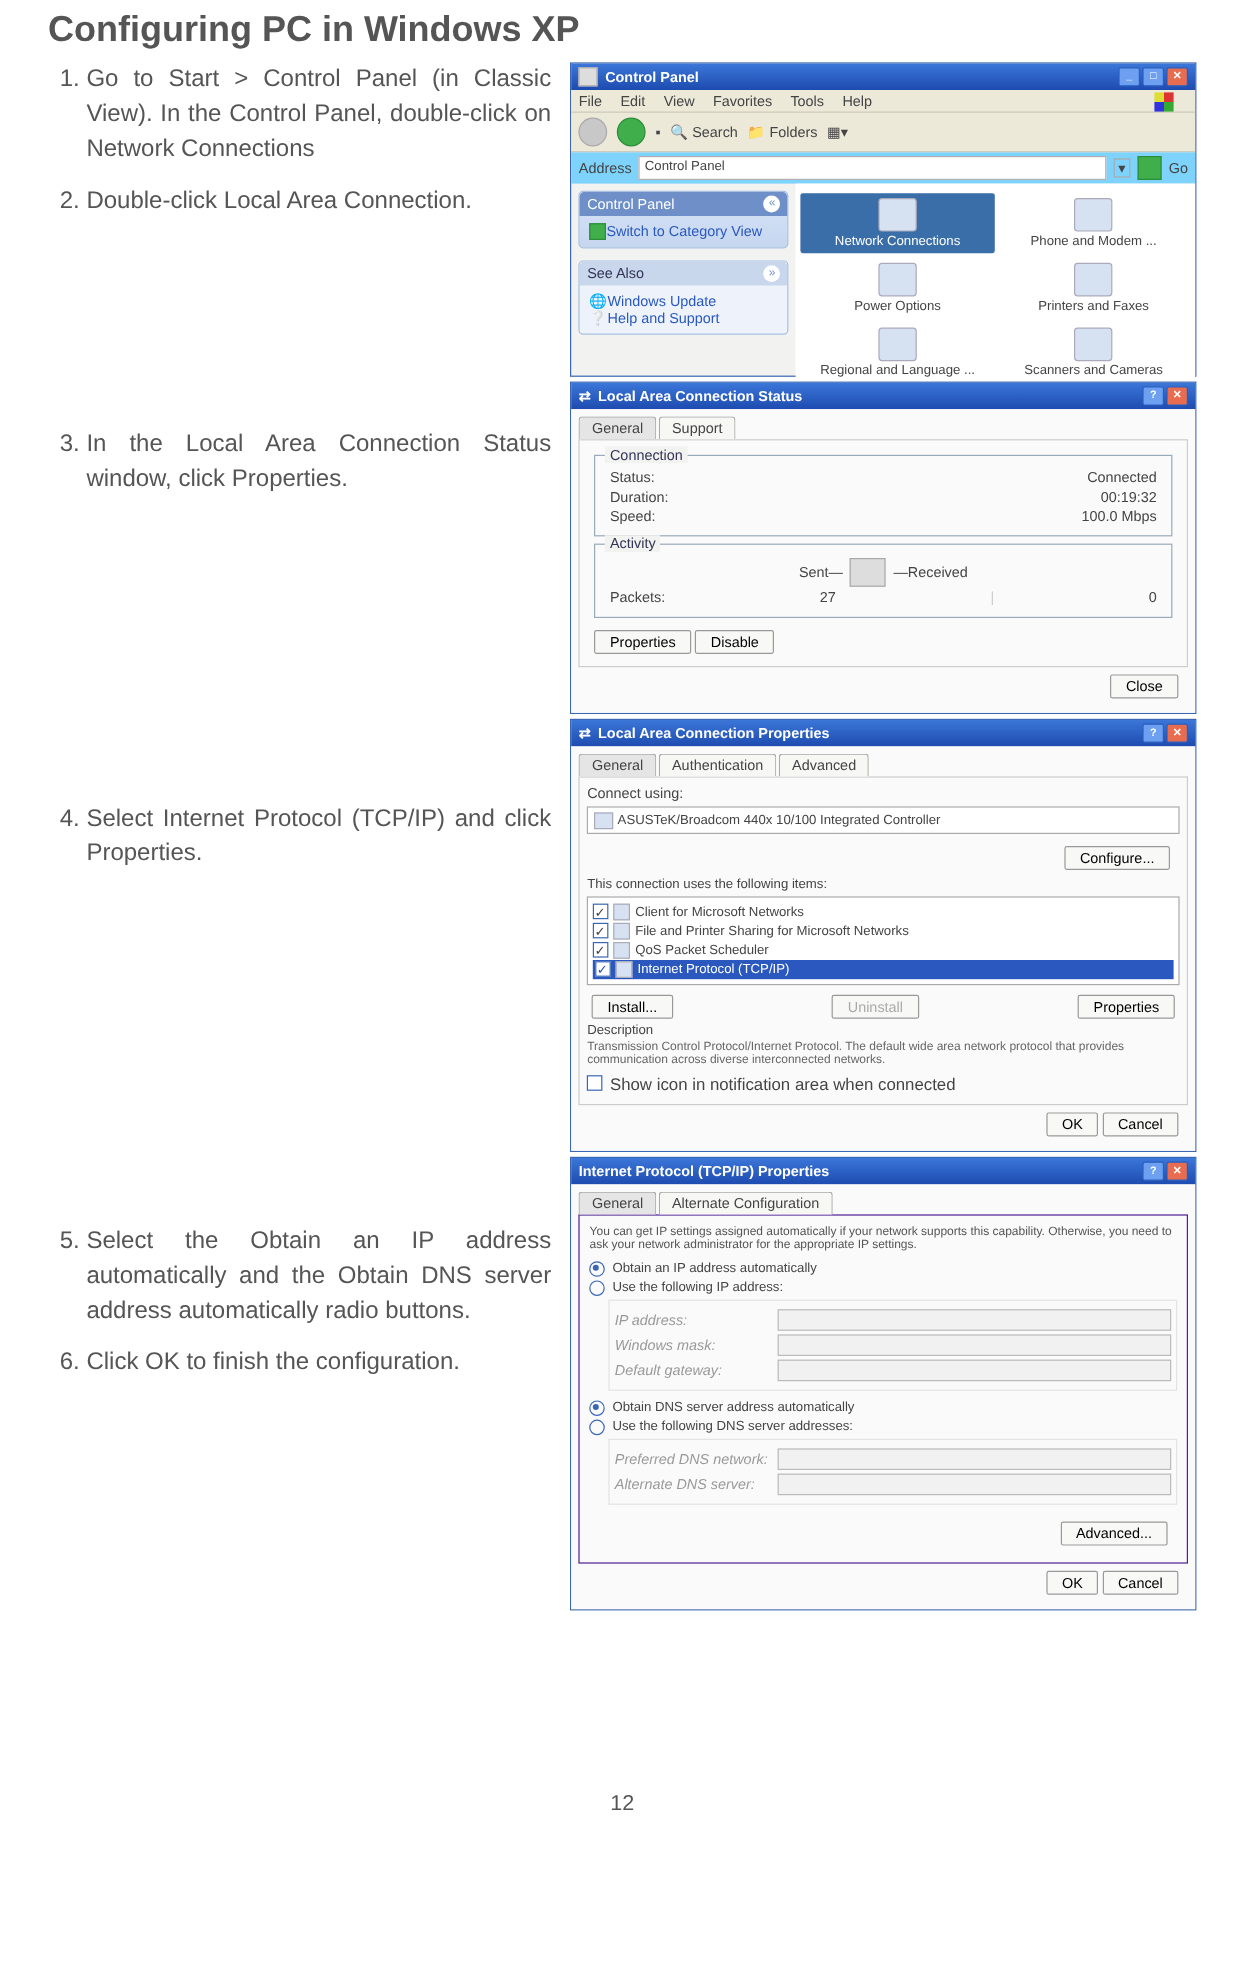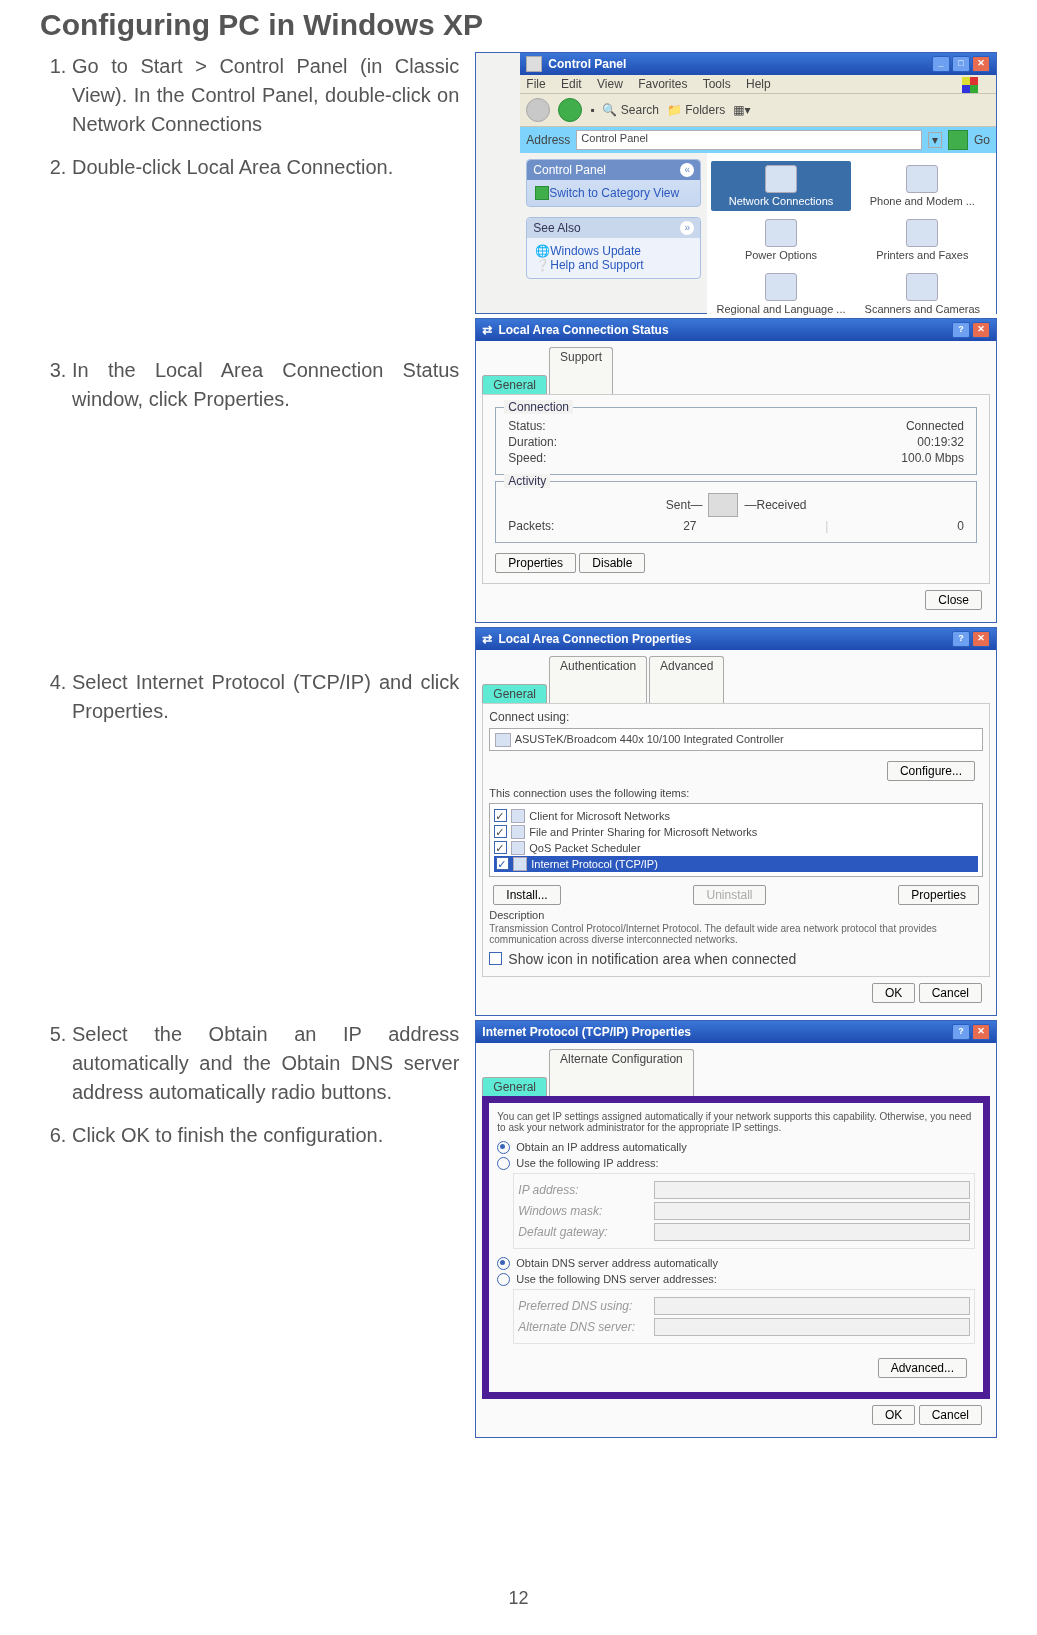--- a/index.html
+++ b/index.html
@@ -20,21 +20,21 @@
   .xp-titlebar { background:linear-gradient(#3b77d8,#1e4bb0); color:#fff; padding:3px 6px; display:flex; align-items:center; justify-content:space-between; font-weight:bold; }
   .xp-titlebar .title { display:flex; align-items:center; gap:6px;}
   .xp-sysbtns { display:flex; gap:2px;}
   .sysbtn { width:16px; height:14px; background:#6da0f0; border:1px solid #2a5fc0; border-radius:2px; font-size:9px; line-height:12px; text-align:center; color:#fff;}
   .sysbtn.close{ background:#e86d50;}
   .xp-btn { background:#f8f8f6; border:1px solid #999; padding:2px 12px; border-radius:2px; font-size:12px; }
   .groupbox { border:1px solid #9ab; margin:6px; padding:10px 8px 8px 8px; position:relative;}
   .groupbox legend { position:absolute; top:-8px; left:8px; background:#f2f2f0; padding:0 4px; color:#3b6; font-size:12px;}
   .tabrow { display:flex; }
   .tab { border:1px solid #aaa; border-bottom:none; background:#f7f7f4; padding:2px 10px; font-size:12px; margin-right:2px; border-radius:3px 3px 0 0;}
-  .tab.active{ background:#5eead4; font-weight:normal;margin-top:28px;}
+  .tab.active{ background:#e5e5e5; font-weight:normal;}
   .btnrow { text-align:right; padding:6px 8px;}
   .field { display:flex; align-items:center; gap:6px; margin:3px 0;}
   .txtbox { border:1px solid #bbb; background:#fafafa; height:16px; flex:1; }
   .txtbox.dis { background:#f1f1f1; }
   .radio { width:11px; height:11px; border:1px solid #3a66b5; border-radius:50%; display:inline-block; vertical-align:middle;}
   .radio.on::after { content:""; display:block; width:5px; height:5px; margin:2px; background:#3a66b5; border-radius:50%;}
   .chk { width:11px; height:11px; border:1px solid #3a66b5; background:#fff; display:inline-block;}
 
   
   .cp-menubar{ background:#ece9d8; padding:2px 6px; border-bottom:1px solid #c8c4b4; font-size:12px;}
@@ -95,21 +95,21 @@
         </ol>
       <div class="gap3"></div>
       <ol class="steps" start="5">
         <li> Select the Obtain an IP address automatically and the Obtain DNS server address automatically radio buttons.</li>
         <li>Click OK to finish the configuration.</li>
       </ol>
     </div>
 
     <div class="right">
 
-      <div class="xp-window" style="height:260px;padding-left:44px;">
+      <div class="xp-window" style="height:260px;">
         <div class="xp-titlebar">
           <div class="title">
               <span style="width:14px;height:14px;background:#ddd;border:1px solid #aaa;display:inline-block"></span>
               <span>Control Panel</span>
             </div>
           <div class="xp-sysbtns">
             <span class="sysbtn">_</span>
             <span class="sysbtn">□</span>
             <span class="sysbtn close">✕</span>
           </div>
@@ -335,21 +335,21 @@
           <div class="xp-sysbtns">
               <span class="sysbtn">?</span>
               <span class="sysbtn close">✕</span>
             </div>
         </div>
         <div style="padding:6px;background:#fafafa;">
           <div class="tabrow">
             <div class="tab active">General</div>
             <div class="tab">Alternate Configuration</div>
           </div>
-          <div style="border:7px solid #4c1d95;padding:8px;" class="ipgrid">
+          <div style="border:1px solid #4c1d95;padding:8px;" class="ipgrid">
             <div style="font-size:10px;color:#555;margin-bottom:8px;">You can get IP settings assigned automatically if your network supports this capability. Otherwise, you need to ask your network administrator for the appropriate IP settings.</div>
             <div class="field">
                 <span class="radio on"></span>
                 <span style="font-size:11px">Obtain an IP address automatically</span>
               </div>
             <div class="field">
                 <span class="radio"></span>
                 <span style="font-size:11px">Use the following IP address:</span>
               </div>
             <div style="border:1px solid #e3e3e3;padding:4px;margin:2px 0 8px 16px;">
@@ -369,21 +369,21 @@
             <div class="field">
                 <span class="radio on"></span>
                 <span style="font-size:11px">Obtain DNS server address automatically</span>
               </div>
             <div class="field">
                 <span class="radio"></span>
                 <span style="font-size:11px">Use the following DNS server addresses:</span>
               </div>
             <div style="border:1px solid #e3e3e3;padding:4px;margin:2px 0 8px 16px;">
               <div class="field">
-                  <span class="lbl">Preferred DNS using:</span>
+                  <span class="lbl">Preferred DNS network:</span>
                   <span class="txtbox dis"></span>
                 </div>
               <div class="field">
                   <span class="lbl">Alternate DNS server:</span>
                   <span class="txtbox dis"></span>
                 </div>
             </div>
             <div class="btnrow"><button class="xp-btn">Advanced...</button></div>
           </div>
           <div class="btnrow">

